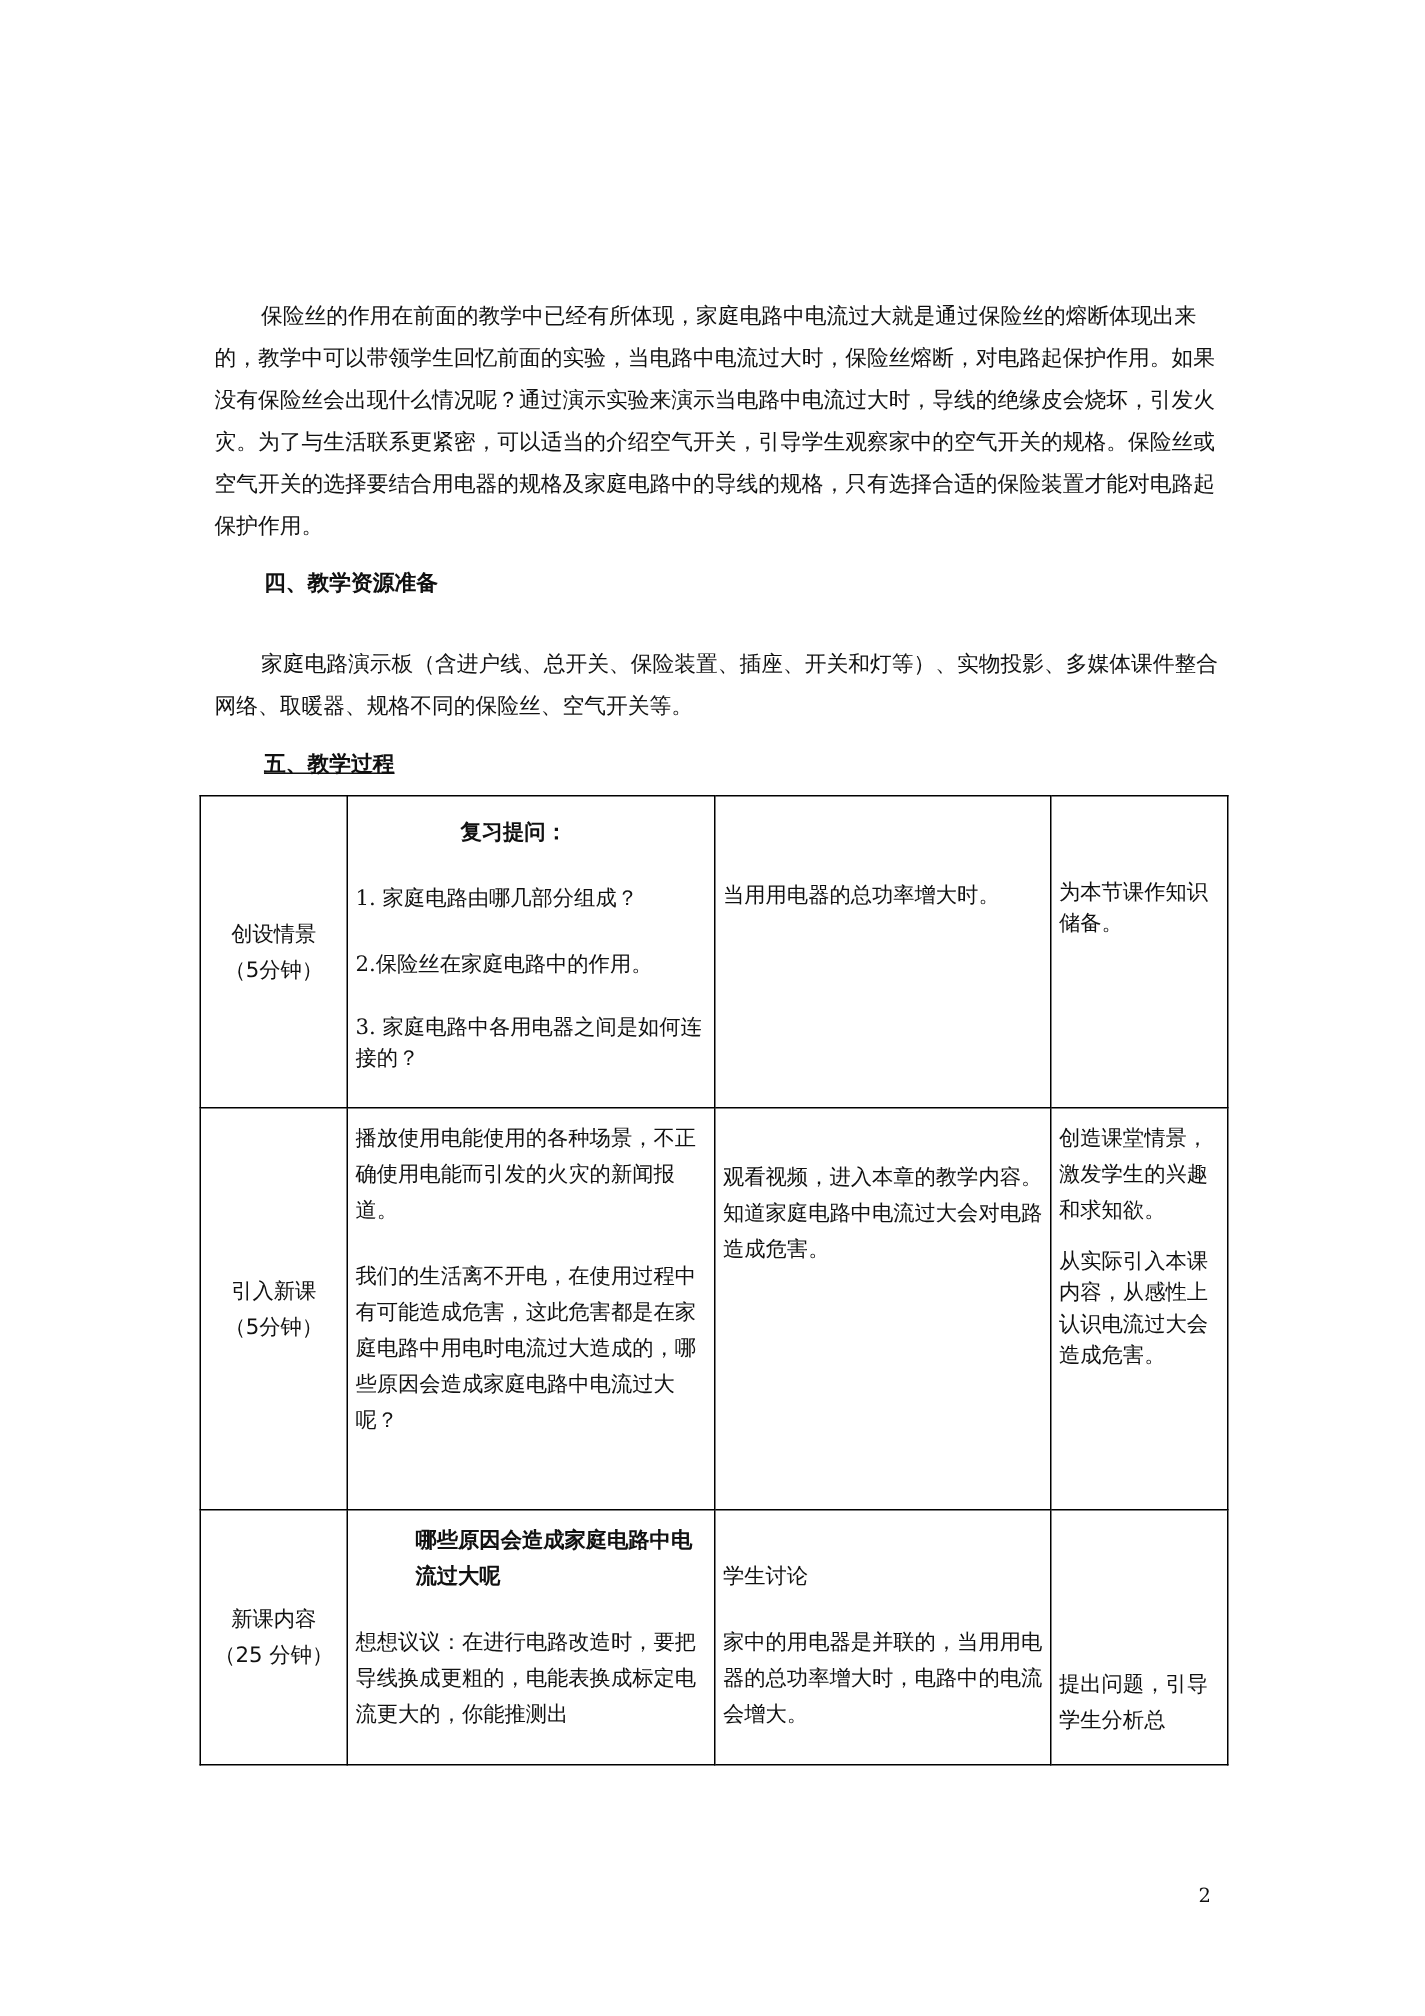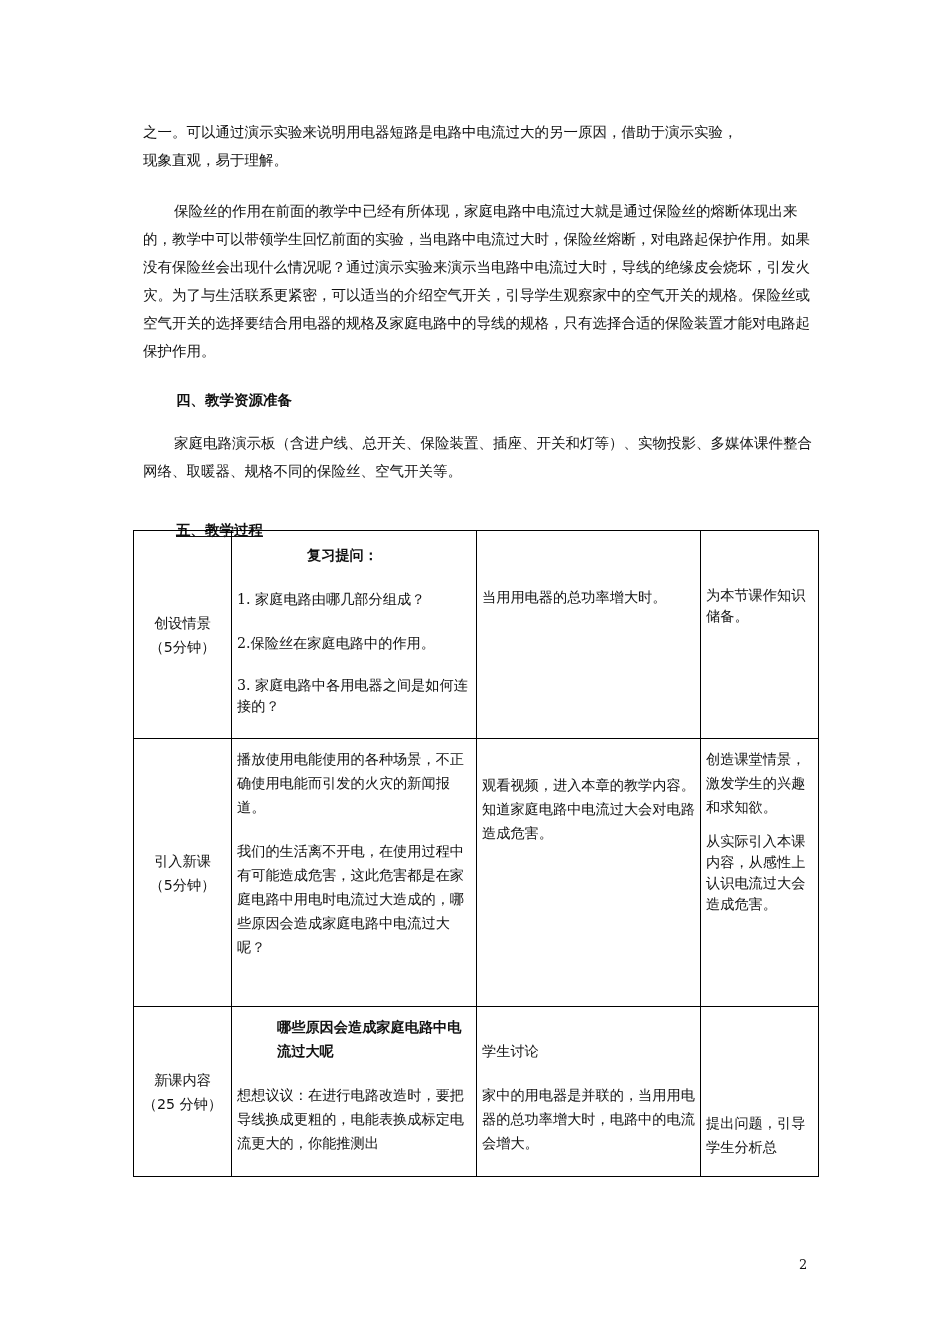--- a/index.html
+++ b/index.html
@@ -20,32 +20,28 @@
   .cell-line { display: block; }
   .gap { display: block; height: 20px; }
   .bold { font-weight: bold; font-family: "DejaVu Sans", "Liberation Sans", sans-serif; margin-left: 40px; }
   .pagenum { position: absolute; left: 799px; top: 1257px; font-size: 13px; }
 </style>
 </head>
 <body>
 
 <div class="page">
 
-  <p class="para" style="top:118px;">
-    <span class="cell-line">之一。可以通过演示实验来说明用电器短路是电路中电流过大的另一原因，借助于演示实验，</span>
-    <span class="cell-line">现象直观，易于理解。</span>
-  </p>
 
   <p class="para indent" style="top:197px;">保险丝的作用在前面的教学中已经有所体现，家庭电路中电流过大就是通过保险丝的熔断体现出来的，教学中可以带领学生回忆前面的实验，当电路中电流过大时，保险丝熔断，对电路起保护作用。如果没有保险丝会出现什么情况呢？通过演示实验来演示当电路中电流过大时，导线的绝缘皮会烧坏，引发火灾。为了与生活联系更紧密，可以适当的介绍空气开关，引导学生观察家中的空气开关的规格。保险丝或空气开关的选择要结合用电器的规格及家庭电路中的导线的规格，只有选择合适的保险装置才能对电路起保护作用。</p>
 
-  <p class="heading" style="top:391px;">四、教学资源准备</p>
+  <p class="heading" style="top:379px;">四、教学资源准备</p>
 
   <p class="para indent" style="top:429px;">家庭电路演示板（含进户线、总开关、保险装置、插座、开关和灯等）、实物投影、多媒体课件整合网络、取暖器、规格不同的保险丝、空气开关等。</p>
 
-  <p class="heading under" style="top:521px;">五、教学过程</p>
+  <p class="heading under" style="top:500px;">五、教学过程</p>
 
   <table class="proc">
     <colgroup>
       <col style="width:98px">
         <col style="width:245px">
         <col style="width:224px">
         <col style="width:118px">
     </colgroup>
     <tbody>
 

